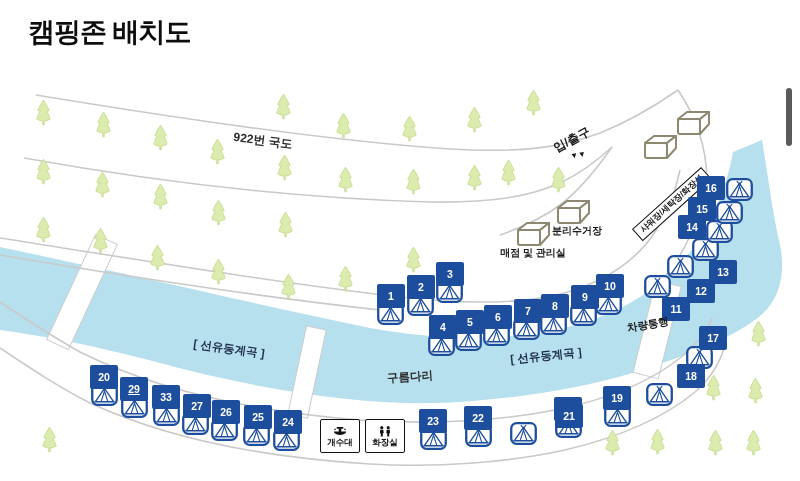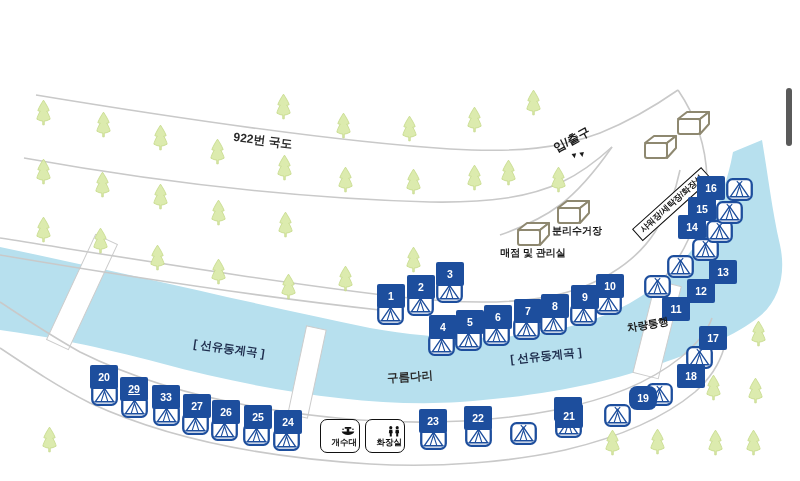--- a/index.html
+++ b/index.html
@@ -7,34 +7,35 @@
          font-family:"Liberation Sans","DejaVu Sans",sans-serif;}
   .title{position:absolute;left:28px;top:14px;font-size:27px;font-weight:800;
          color:#0d0d0d;letter-spacing:-1px;}
   #map-svg{position:absolute;left:0;top:0;z-index:1;}
   #overlay{position:absolute;left:0;top:0;width:800px;height:481px;z-index:2;pointer-events:none;}
   .maplabel{position:absolute;white-space:nowrap;font-weight:bold;
             transform:translate(-50%,-50%);}
   .sitebox{position:absolute;width:28px;height:24px;background:var(--blue,#1d4e9d);
            color:#fff;font-size:10.5px;font-weight:bold;display:flex;align-items:center;
            justify-content:center;border-radius:2px;line-height:1;}
-  .facbox{position:absolute;background:#fff;border:1.6px solid #111;border-radius:7px;
-          display:flex;flex-direction:column;align-items:flex-end;justify-content:center;
+  .facbox{position:absolute;background:#fff;border:1.6px solid #111;border-radius:2px;
+          display:flex;flex-direction:column;align-items:center;justify-content:center;
           gap:1px;padding:2px 2px 1px 2px;}
   .facbox .faclabel{font-size:8.5px;font-weight:bold;color:#111;line-height:1;}
   .shower-sign{position:absolute;background:#fff;border:1.6px solid #111;
                font-size:8.5px;font-weight:bold;color:#111;padding:1px 5px;
                white-space:nowrap;transform:translate(-50%,-50%) rotate(-42deg);}
   .scrollbar{position:absolute;width:6px;border-radius:3px;z-index:3;}
 </style>
 </head>
 <body>
 
 <div class="stage">
 
+  <div class="title">캠핑존 배치도</div>
 
   <svg id="map-svg" width="800" height="481" viewBox="0 0 800 481">
     <defs>
       <symbol id="sym-tent" viewBox="0 0 28 24">
         <rect x="1.2" y="1.2" width="25.6" height="21.6" rx="5.5" fill="#fff" stroke="#1d4e9d" stroke-width="2.4"></rect>
         <path d="M4.5,19.5 L14,5.5 L23.5,19.5 Z" fill="#fff" stroke="#1d4e9d" stroke-width="1.4" stroke-linejoin="round"></path>
         <path d="M10.5,19.5 L14,8.5 L17.5,19.5" fill="none" stroke="#1d4e9d" stroke-width="1.2"></path>
         <path d="M11.2,3.2 L15.2,7.6 M16.8,3.2 L12.8,7.6" stroke="#1d4e9d" stroke-width="1.2"></path>
         <line x1="3.5" y1="19.5" x2="24.5" y2="19.5" stroke="#1d4e9d" stroke-width="1.4"></line>
       </symbol>
@@ -189,21 +190,21 @@
       <div class="sitebox" style="left: 571px; top: 285px;">9</div>
       <div class="sitebox" style="left: 596px; top: 274px;">10</div>
       <div class="sitebox" style="left: 662px; top: 297px;">11</div>
       <div class="sitebox" style="left: 687px; top: 279px;">12</div>
       <div class="sitebox" style="left: 709px; top: 260px;">13</div>
       <div class="sitebox" style="left: 678px; top: 215px;">14</div>
       <div class="sitebox" style="left: 688px; top: 197px;">15</div>
       <div class="sitebox" style="left: 697px; top: 176px;">16</div>
       <div class="sitebox" style="left: 699px; top: 326px;">17</div>
       <div class="sitebox" style="left: 645px; top: 364px; margin-left: 32px;">18</div>
-      <div class="sitebox" style="left: 629px; top: 386px; border-radius: 8px;">19</div>
+      <div class="sitebox" style="left: 603px; top: 386px;">19</div>
       <div class="sitebox" style="left: 554px; top: 397px; text-align: center;">20</div>
       <div class="sitebox" style="left: 519px; top: 404px; margin-left: 36px;">21</div>
       <div class="sitebox" style="left: 464px; top: 406px;">22</div>
       <div class="sitebox" style="left: 419px; top: 409px;">23</div>
       <div class="sitebox" style="left: 274px; top: 410px;">24</div>
       <div class="sitebox" style="left: 244px; top: 405px;">25</div>
       <div class="sitebox" style="left: 212px; top: 400px;">26</div>
       <div class="sitebox" style="left: 183px; top: 394px;">27</div>
       <div class="sitebox" style="left: 152px; top: 385px;">33</div>
       <div class="sitebox" style="left: 120px; top: 377px; text-decoration: underline;">29</div>

